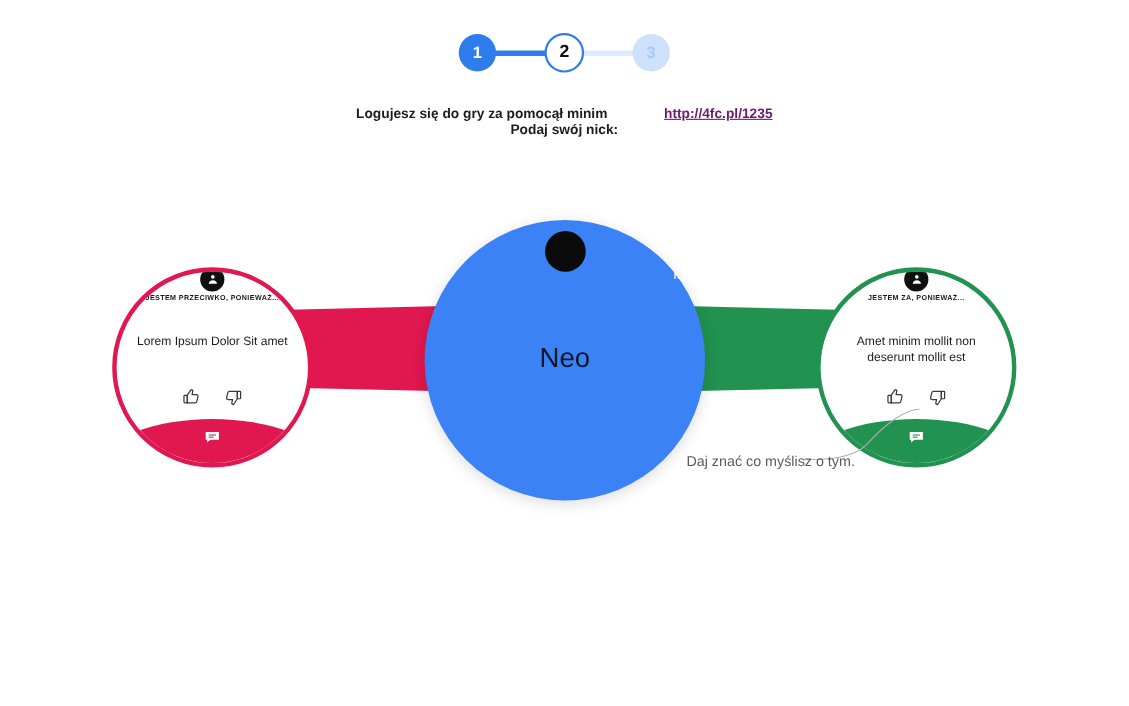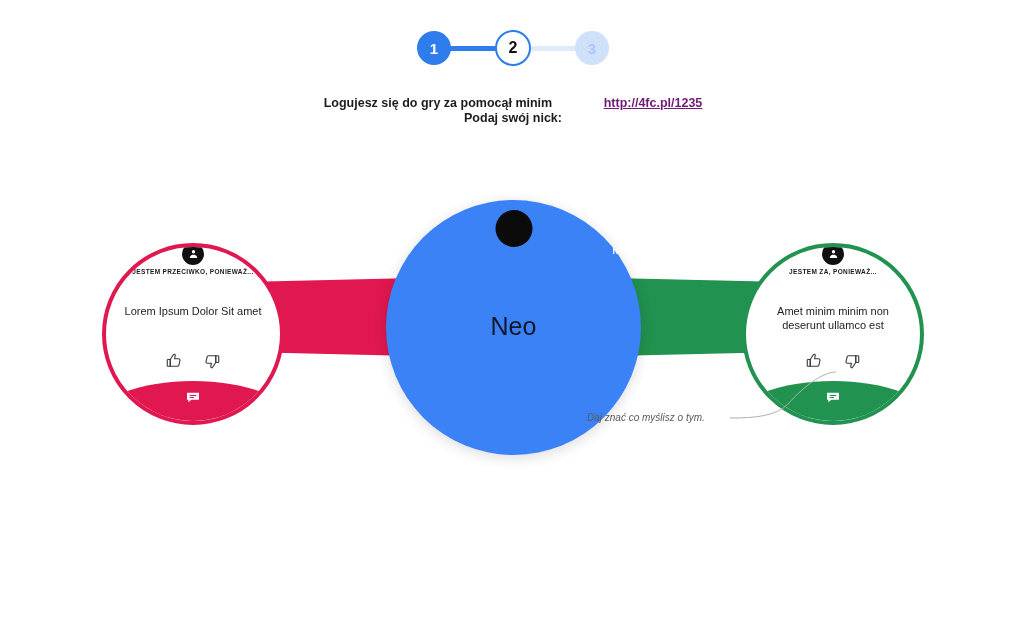--- a/index.html
+++ b/index.html
@@ -181,24 +181,23 @@
     justify-content: center;
     padding-top: 8px;
   }
   .card.left  .card-band { background: #e0184f; }
   .card.right .card-band { background: #21924f; }
   .bubble svg { display: block; }
 
   
   .annotation {
     position: absolute;
-    left: 587px;
+    left: 624px;
     top: 412px;
-    font-size: 10px;
-    font-style: italic;
+    font-size: 13px;
     color: #5a5a5a;
     white-space: nowrap;
     z-index: 5;
   }
   .leader {
     position: absolute;
     left: 728px;
     top: 370px;
     width: 110px;
     height: 56px;
@@ -286,21 +285,21 @@
   </div>
 
   <div class="card right">
     <div class="card-avatar">
       <svg width="11" height="11" viewBox="0 0 16 16" aria-hidden="true">
         <circle cx="8" cy="4" r="2.4" fill="#ffffff"></circle>
         <path d="M2.6 13c0-2.8 2.4-4.6 5.4-4.6s5.4 1.8 5.4 4.6z" fill="#ffffff"></path>
       </svg>
     </div>
     <div class="card-caption">JESTEM ZA, PONIEWAŻ...</div>
-    <div class="card-body">Amet minim minim non deserunt ullamco est</div>
+    <div class="card-body">Amet minim mollit non deserunt mollit est</div>
     <div class="card-actions">
       <span>
         <svg width="18" height="18" viewBox="0 0 24 24" fill="none" stroke="#3a3a3a" stroke-width="1.5" stroke-linejoin="round">
           <path d="M7 10v9H4a1 1 0 0 1-1-1v-7a1 1 0 0 1 1-1z"></path>
           <path d="M7 10l4.2-6.4a1.4 1.4 0 0 1 2.5 1L12.8 9h5.4a1.8 1.8 0 0 1 1.75 2.2l-1.3 5.6A2.2 2.2 0 0 1 16.5 19H7z"></path>
         </svg>
       </span>
       <span>
         <svg width="18" height="18" viewBox="0 0 24 24" fill="none" stroke="#3a3a3a" stroke-width="1.5" stroke-linejoin="round">
           <path d="M17 14V5h3a1 1 0 0 1 1 1v7a1 1 0 0 1-1 1z"></path>

